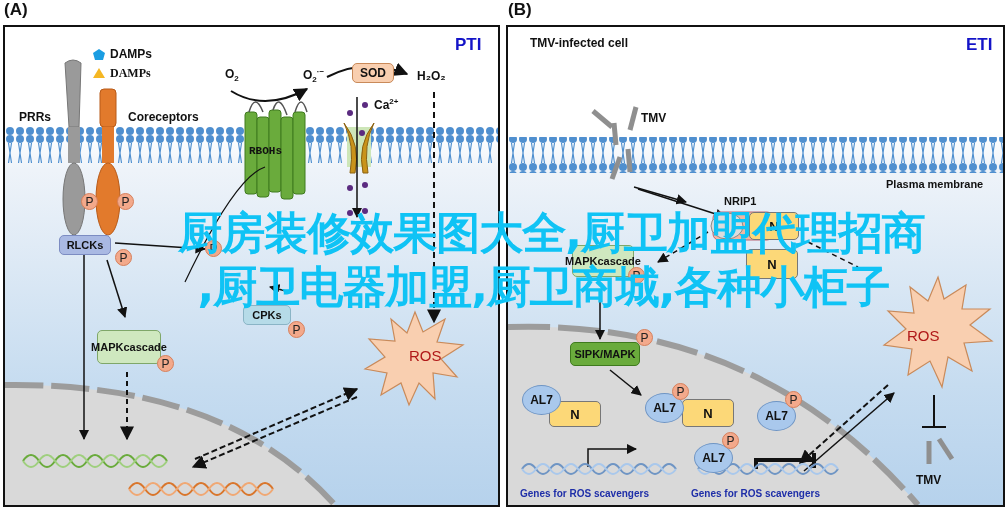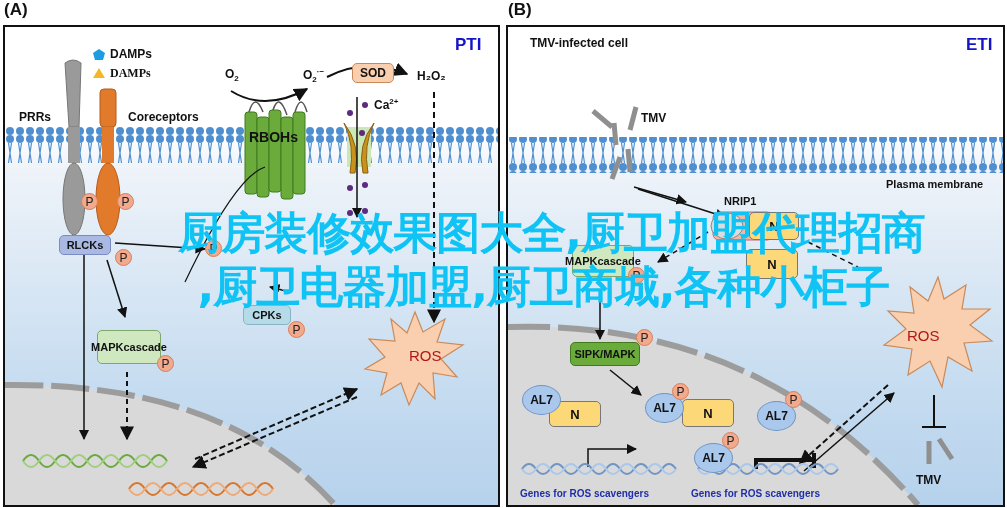--- a/index.html
+++ b/index.html
@@ -115,21 +115,21 @@
   <div class="lbl" style="left:105px; top:20px;">DAMPs</div>
   <div class="lbl" style="left:105px; top:39px;font-family:Liberation Serif, serif;">DAMPs</div>
   <div class="lbl" style="left:14px; top:83px;">PRRs</div>
   <div class="lbl" style="left:123px; top:83px;">Coreceptors</div>
 
   <div class="lbl" style="left:220px; top:40px;"><span>O</span><sub style="font-size:8px">2</sub></div>
   <div class="lbl" style="left:298px; top:40px;"><span>O</span><sub style="font-size:8px">2</sub><sup style="font-size:8px">·−</sup></div>
   <div class="box" style="left:347px; top:36px; width:40px; height:18px; background:#f9cfb0; border-color:#c98a5a; font-size:12px;">SOD</div>
   <div class="lbl" style="left:412px; top:42px;">H₂O₂</div>
   <div class="lbl" style="left:369px; top:70px;text-align:right;"><span>Ca</span><sup style="font-size:8px">2+</sup></div>
-  <div class="lbl" style="left:244px; top:102px; font-size:14px;">RBOHs</div>
+  <div class="lbl" style="left:244px; top:118px; font-size:11px;font-family:Liberation Mono, monospace;">RBOHs</div>
 
   <div class="pcirc" style="left:76px; top:166px;">P</div>
   <div class="pcirc" style="left:112px; top:166px;">P</div>
 
   <div class="box" style="left:54px; top:208px; width:50px; height:18px; background:#a9b9e3; border-color:#7c8cc2;">RLCKs</div>
   <div class="pcirc" style="left:110px; top:222px;">P</div>
   <div class="pcirc" style="left:200px; top:213px;">P</div>
 
   <div class="box" style="left:238px; top:278px; width:46px; height:18px; background:#b6dbe8; border-color:#8ab4c6;">CPKs</div>
   <div class="pcirc" style="left:283px; top:294px;">P</div>

